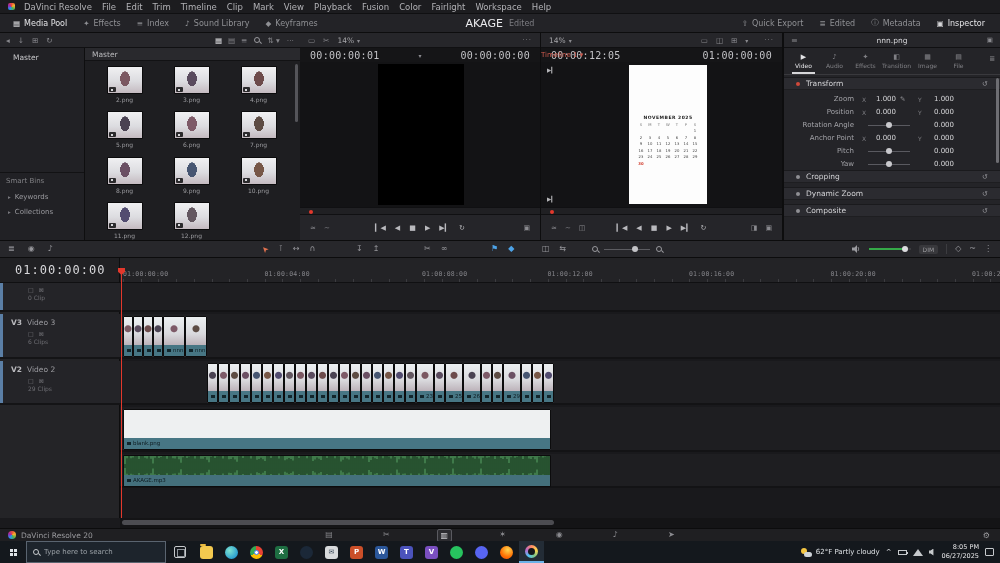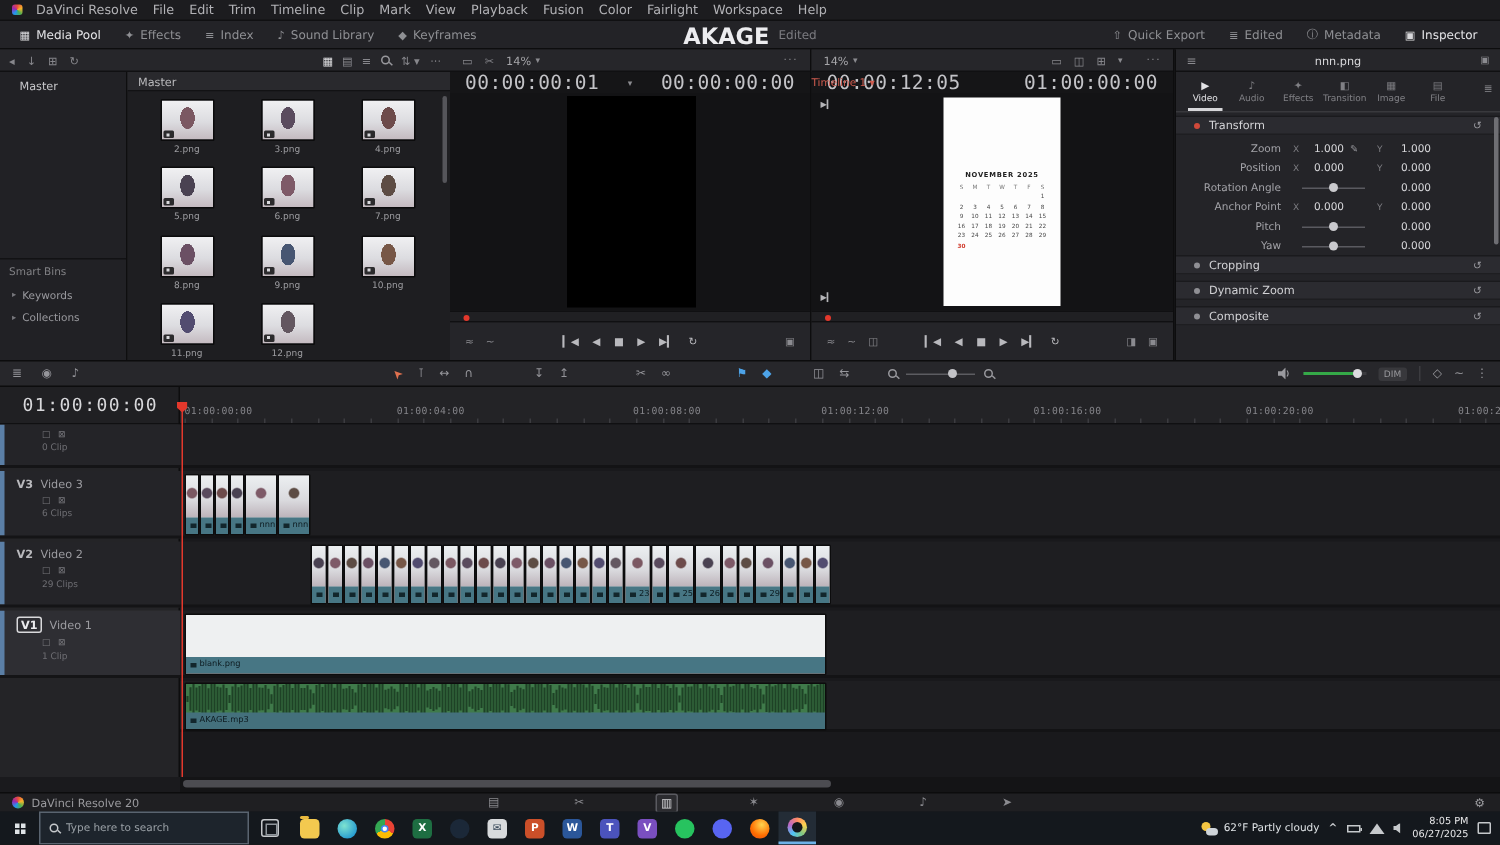--- a/index.html
+++ b/index.html
@@ -12,38 +12,38 @@
 .mi{font-size:8.5px;color:#b2b2b6;padding:0 5px;cursor:default;white-space:nowrap}
 
 #tt{position:absolute;top:14px;left:0;right:0;height:19px;background:#232327;border-bottom:1px solid #0d0d0e;display:flex;align-items:center}
 #tt-left{display:flex;align-items:center;padding-left:6px;gap:2px}
 #tt-right{margin-left:auto;display:flex;align-items:center;padding-right:8px;gap:2px}
 .ttb{display:flex;align-items:center;gap:4px;padding:0 7px;height:19px;font-size:8px;color:#8f9094}
 .ttb.on{color:#e4e4e7}
 .tti{font-size:7.5px;color:#8f9094}
 .ttb.on .tti{color:#d8d8db}
 .tt-center{position:absolute;left:0;right:0;top:0;height:19px;display:flex;align-items:center;justify-content:center;gap:6px;pointer-events:none}
-.ttitle{font-size:15px;color:#ececef;font-weight:bold}
+.ttitle{font-size:11px;color:#ececef;font-weight:normal}
 .tstatus{font-size:8px;color:#7c7c81}
 
 .p-toolbar{position:absolute;top:33px;height:15px;background:#26262a;border-bottom:1px solid #101012;display:flex;align-items:center;font-size:8px;color:#8b8b90}
 #pool-toolbar{left:0;width:300px;padding:0 6px;gap:7px}
 .pti{font-size:7.5px;color:#87878c}
 .pti.on{color:#dcdcdf}
 .pt-right{margin-left:auto;display:flex;align-items:center;gap:7px}
 .mag{width:6px;height:6px;border:1px solid #98989d;border-radius:50%;position:relative;display:inline-block}
 .mag::after{content:'';position:absolute;width:3px;height:1px;background:#98989d;transform:rotate(45deg);right:-3px;bottom:-1px}
 
 .viewer{position:absolute;top:33px;height:207px;background:#151517;border-right:1px solid #0d0d0e}
 .v-toolbar{position:absolute;top:0;left:0;right:0;height:15px;background:#26262a;border-bottom:1px solid #101012;display:flex;align-items:center;padding:0 8px;gap:8px;color:#8b8b90}
 .vzoom{display:flex;align-items:center;gap:3px;font-size:7.5px;color:#a5a5a9}
 .dd{font-size:6px;color:#8b8b90}
 .vmore{margin-left:auto;font-size:7px;letter-spacing:1px;color:#8b8b90}
 .v-tc{position:absolute;top:15px;left:0;right:0;height:14px;display:flex;align-items:center;padding:0 10px;background:#151517}
-.tc{font-size:13px;color:#c3c3c7;letter-spacing:.3px}
+.tc{font-size:10px;color:#c3c3c7;letter-spacing:.3px}
 .v-tc .mid{position:absolute;left:0;right:0;text-align:center;color:#8b8b90;font-size:6px}
 .v-tc .right{margin-left:auto}
 .tlname{position:absolute;left:0;right:0;text-align:left;font-size:7px;color:#cf5b4e}
 .v-video{position:absolute;top:29px;left:0;right:0;height:145px;background:#131315;overflow:hidden}
 .blackrect{position:absolute;left:78px;top:2px;width:86px;height:141px;background:#000}
 .v-jog{position:absolute;left:0;right:0;top:174px;height:8px;background:#202023;border-top:1px solid #101012;border-bottom:1px solid #101012}
 .jogdot{position:absolute;left:9px;top:1.5px;width:4px;height:4px;border-radius:50%;background:#e3382c}
 .v-transport{position:absolute;left:0;right:0;top:182px;height:25px;background:#252529;display:flex;align-items:center;padding:0 10px}
 .tp-left,.tp-right{display:flex;gap:8px;color:#8b8b90;font-size:7px}
 .tp-mid{position:absolute;left:0;right:0;display:flex;justify-content:center;gap:9px}
@@ -765,27 +765,20 @@
             <span class="tico">□</span>
             <span class="tico">⊠</span>
           </div><span class="tcount">6 Clips</span></div>
         <div class="thead" style="top: 78px; height: 44px;"><div class="tstrip video"></div><div class="tline1">
             <span class="tid">V2</span>
             <span class="tname">Video 2</span>
           </div><div class="ticons">
             <span class="tico">□</span>
             <span class="tico">⊠</span>
           </div><span class="tcount">29 Clips</span></div>
-        <div class="thead sel" style="top: 124px; height: 45px;"><div class="tstrip video"></div><div class="tline1">
-            <span class="tid tidsel">V1</span>
-            <span class="tname">Video 1</span>
-          </div><div class="ticons">
-            <span class="tico">□</span>
-            <span class="tico">⊠</span>
-          </div><span class="tcount">1 Clip</span></div>
       </div>
     <div id="tl-lanes">
         <div class="lane" id="lane0" style="top: 0px; height: 29px;"></div>
         <div class="lane" id="lane1" style="top: 31px; height: 45px;">
           <div class="clip" style="left: 3px; width: 10px; height: 41px;">
             <div class="cth" style="background-image: radial-gradient(circle at 50% 42%, rgb(123, 88, 98) 0px, rgb(123, 88, 98) 3px, rgba(0, 0, 0, 0) 4px), linear-gradient(rgb(236, 239, 241), rgb(217, 217, 221) 60%, rgb(189, 179, 186));"></div>
             <div class="clb">
               <span class="clbico"></span>
               <span></span>
             </div>

